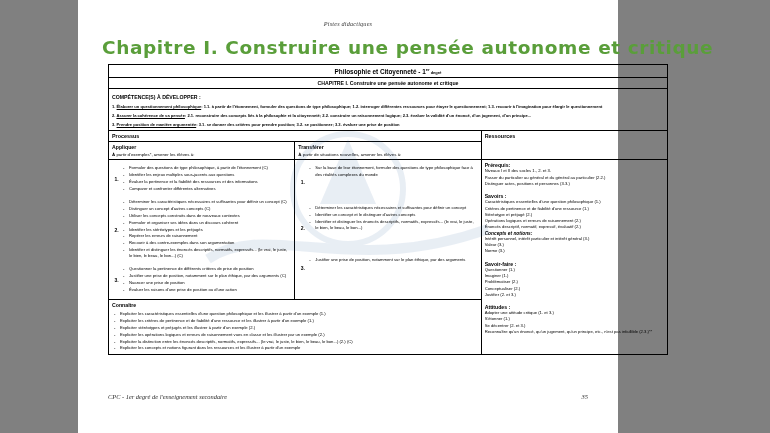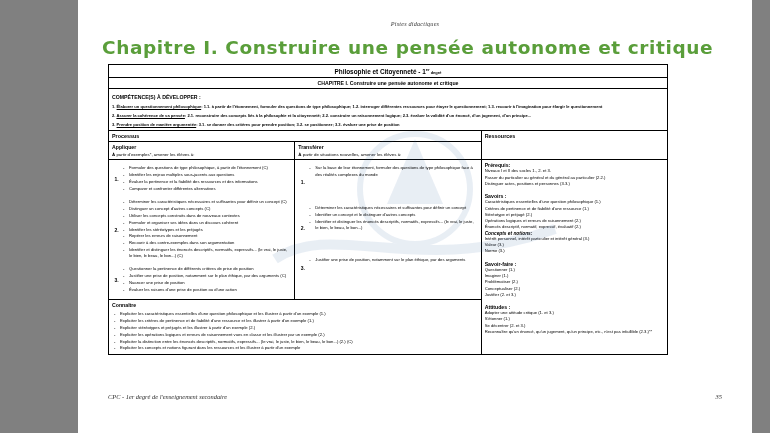--- a/index.html
+++ b/index.html
@@ -10,21 +10,21 @@
     overflow: hidden;
   }
   #viewer {
     position: relative;
     width: 770px; height: 433px;
     background: #808080;
   }
   #page {
     position: absolute;
     left: 78px; top: 0;
-    width: 674px; height: 433px;
+    width: 540px; height: 433px;
     background: #ffffff;
   }
   .running-head {
     text-align: center;
     font-family: "Liberation Serif", serif;
     font-style: italic;
     font-size: 6.2px;
     color: #3a3a3a;
     margin-top: 20px;
     letter-spacing: .2px;

